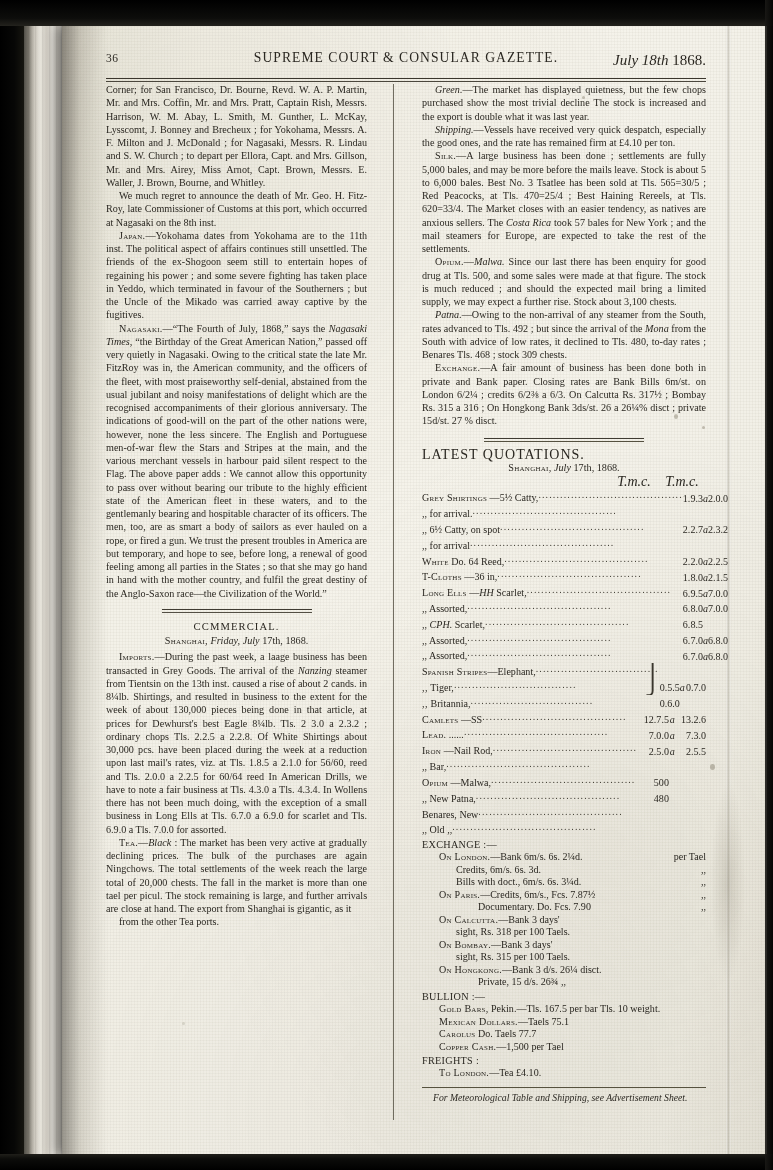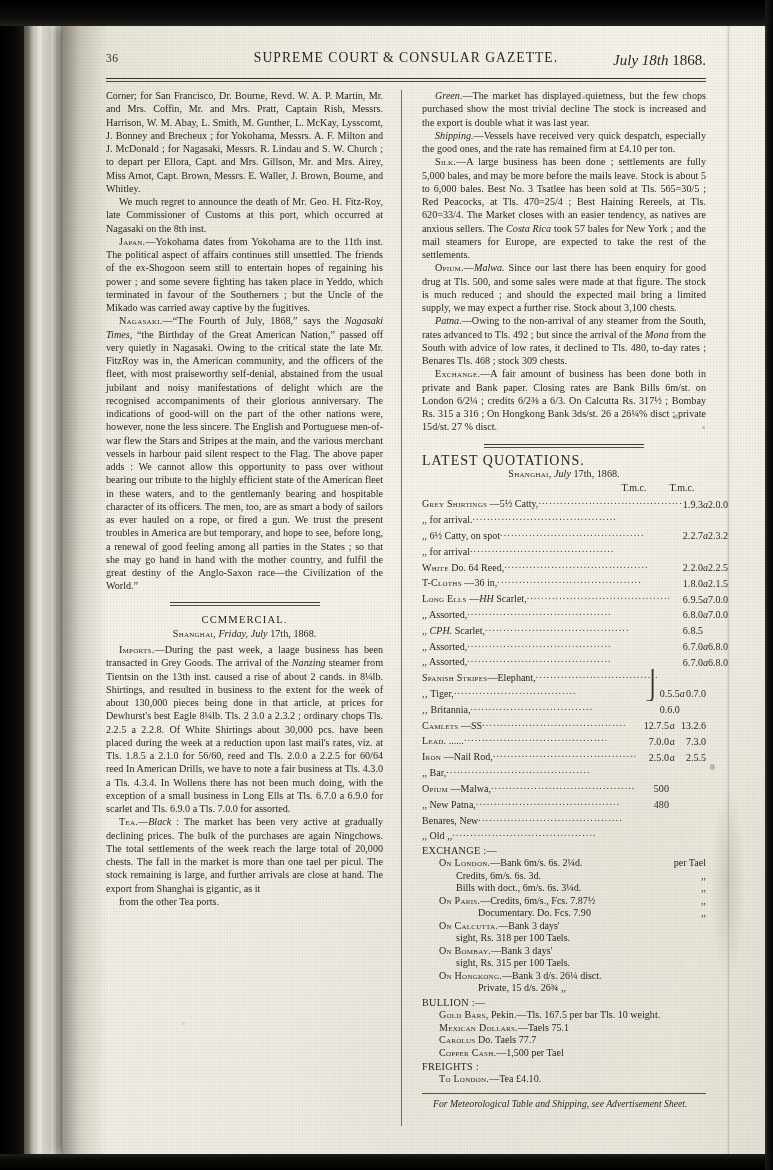--- a/index.html
+++ b/index.html
@@ -168,23 +168,23 @@
   .issue-date .yr { font-style: normal; }
   .rule-double {
     margin-top: 2px;
     border-top: 1.5px solid #3a362d;
     border-bottom: 0.8px solid #4a463c;
     height: 2px;
   }
 
   .columns {
     position: relative;
-    margin-top: 7px;
+    margin-top: 1px;
     display: flex;
-    gap: 4px;
+    gap: 12px;
     height: 1040px;
   }
   .col {
     width: 284px;
     font-size: 10.15px;
     line-height: 13.25px;
     text-align: justify;
     text-justify: inter-word;
     hyphens: manual;
   }
@@ -243,21 +243,22 @@
     letter-spacing: 1px;
   }
   .quot-sub {
     text-align: center;
     font-size: 10.2px;
     margin-bottom: 1px;
   }
   .tmc-row {
     display: flex;
     justify-content: flex-end;
-    font-size: 10px;
+    font-size: 14px;
+    font-style: italic;
     margin-bottom: 1px;
     align-items: flex-end;
   }
   .tmc-row span { width: 48px; text-align: center; }
 
   table.quotes {
     width: 100%;
     border-collapse: collapse;
     font-size: 10.05px;
     line-height: 12.4px;

